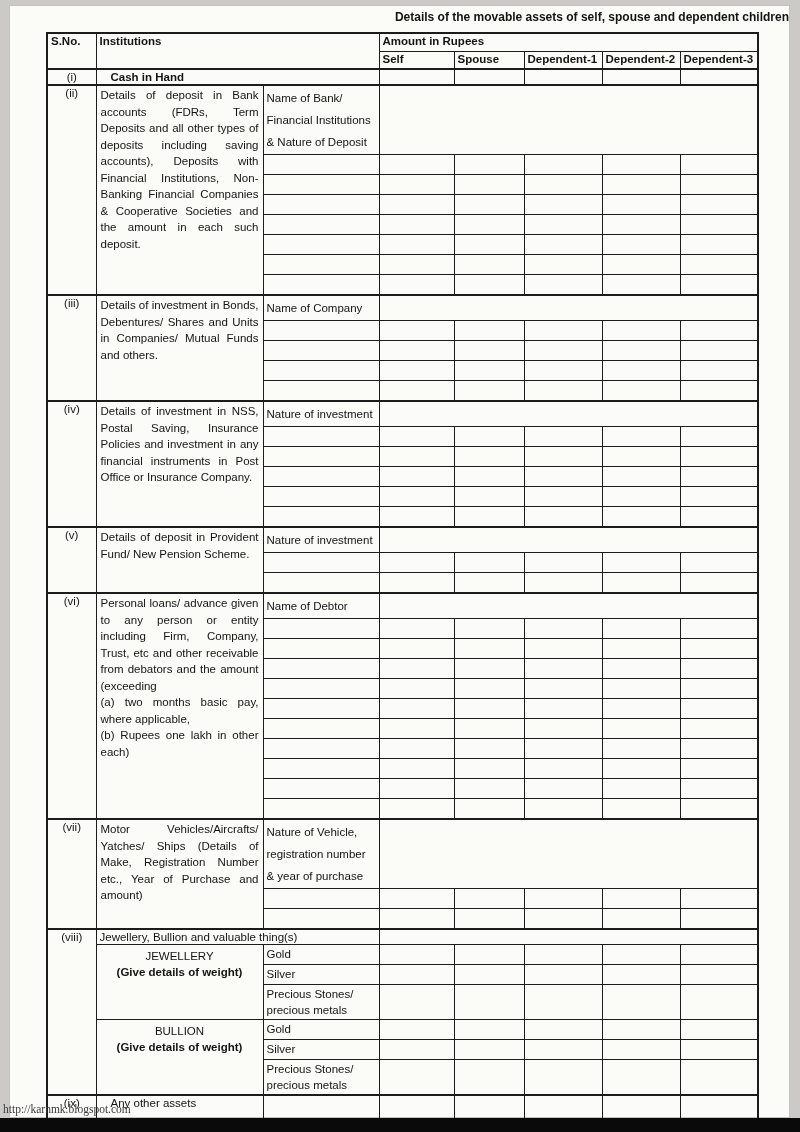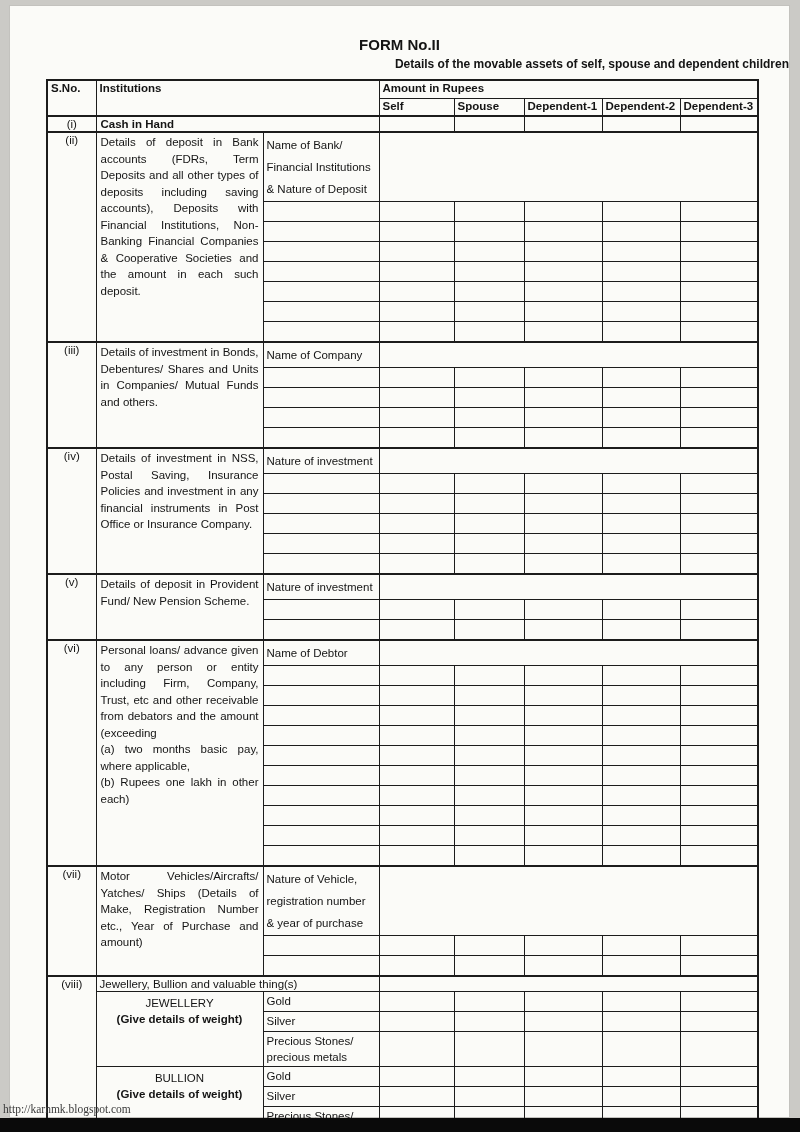--- a/index.html
+++ b/index.html
@@ -33,36 +33,35 @@
   .sec-start td{border-top:2px solid #1c1c1c}
 
   .sno{text-align:center}
   .desc{text-align:justify;line-height:16.5px;padding:1px 4px 3px}
   .para{margin:0}
   .gap-above{}
   .subhead{line-height:22px}
   .data-row td{height:17px}
   .tall td{height:34px}
   .bold{font-weight:bold}
-  .desc-single{padding-left:4px}
+  .desc-single{padding-left:14px}
   .group-cell{text-align:center;padding-top:3px;line-height:16px}
   .group-note{font-weight:bold}
   .item{line-height:16px}
 
   .footer-url{
     position:absolute;left:3px;bottom:17px;
     font-family:"Liberation Serif",serif;font-size:11.5px;color:#3b3b3b;
   }
 </style>
 </head>
 <body>
 
 <div class="page">
 
-  <div class="form-no">FORM No.II</div>
   <div class="subtitle">Details of the movable assets of self, spouse and dependent children</div>
 
   <table>
     <colgroup>
       <col style="width:49px">
         <col style="width:167px">
         <col style="width:116px">
       <col style="width:75px">
         <col style="width:70px">
         <col style="width:78px">

